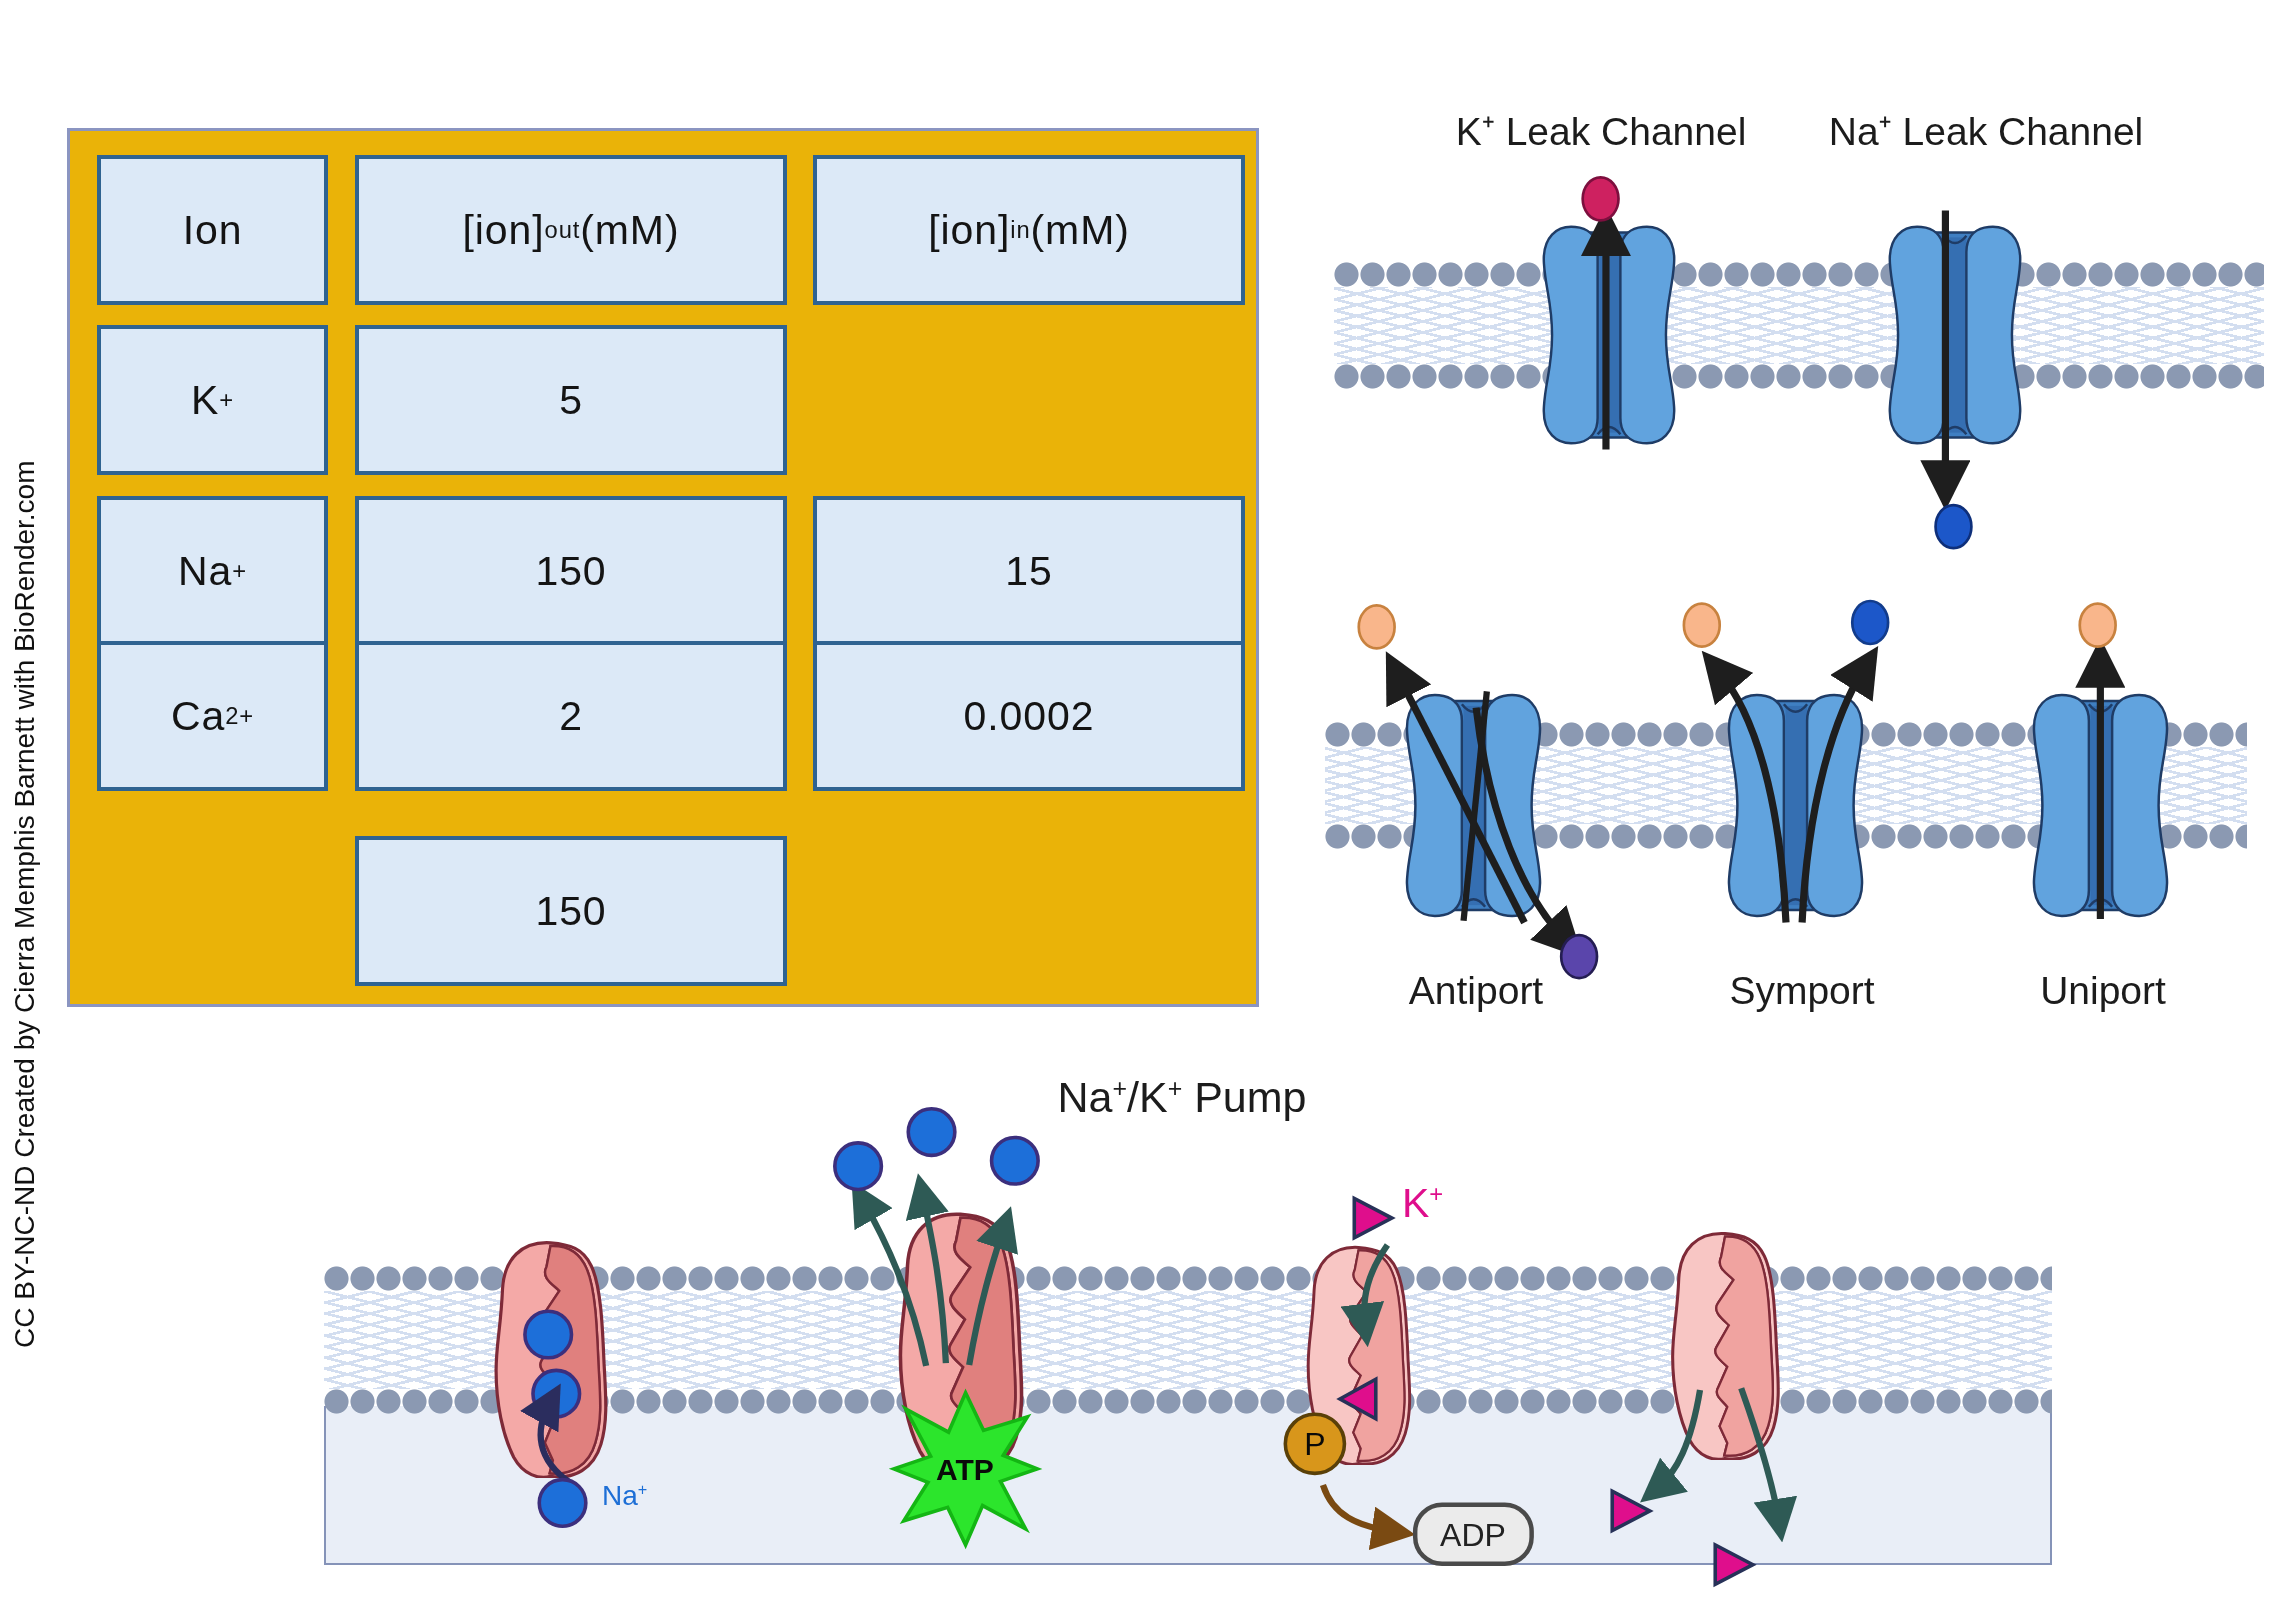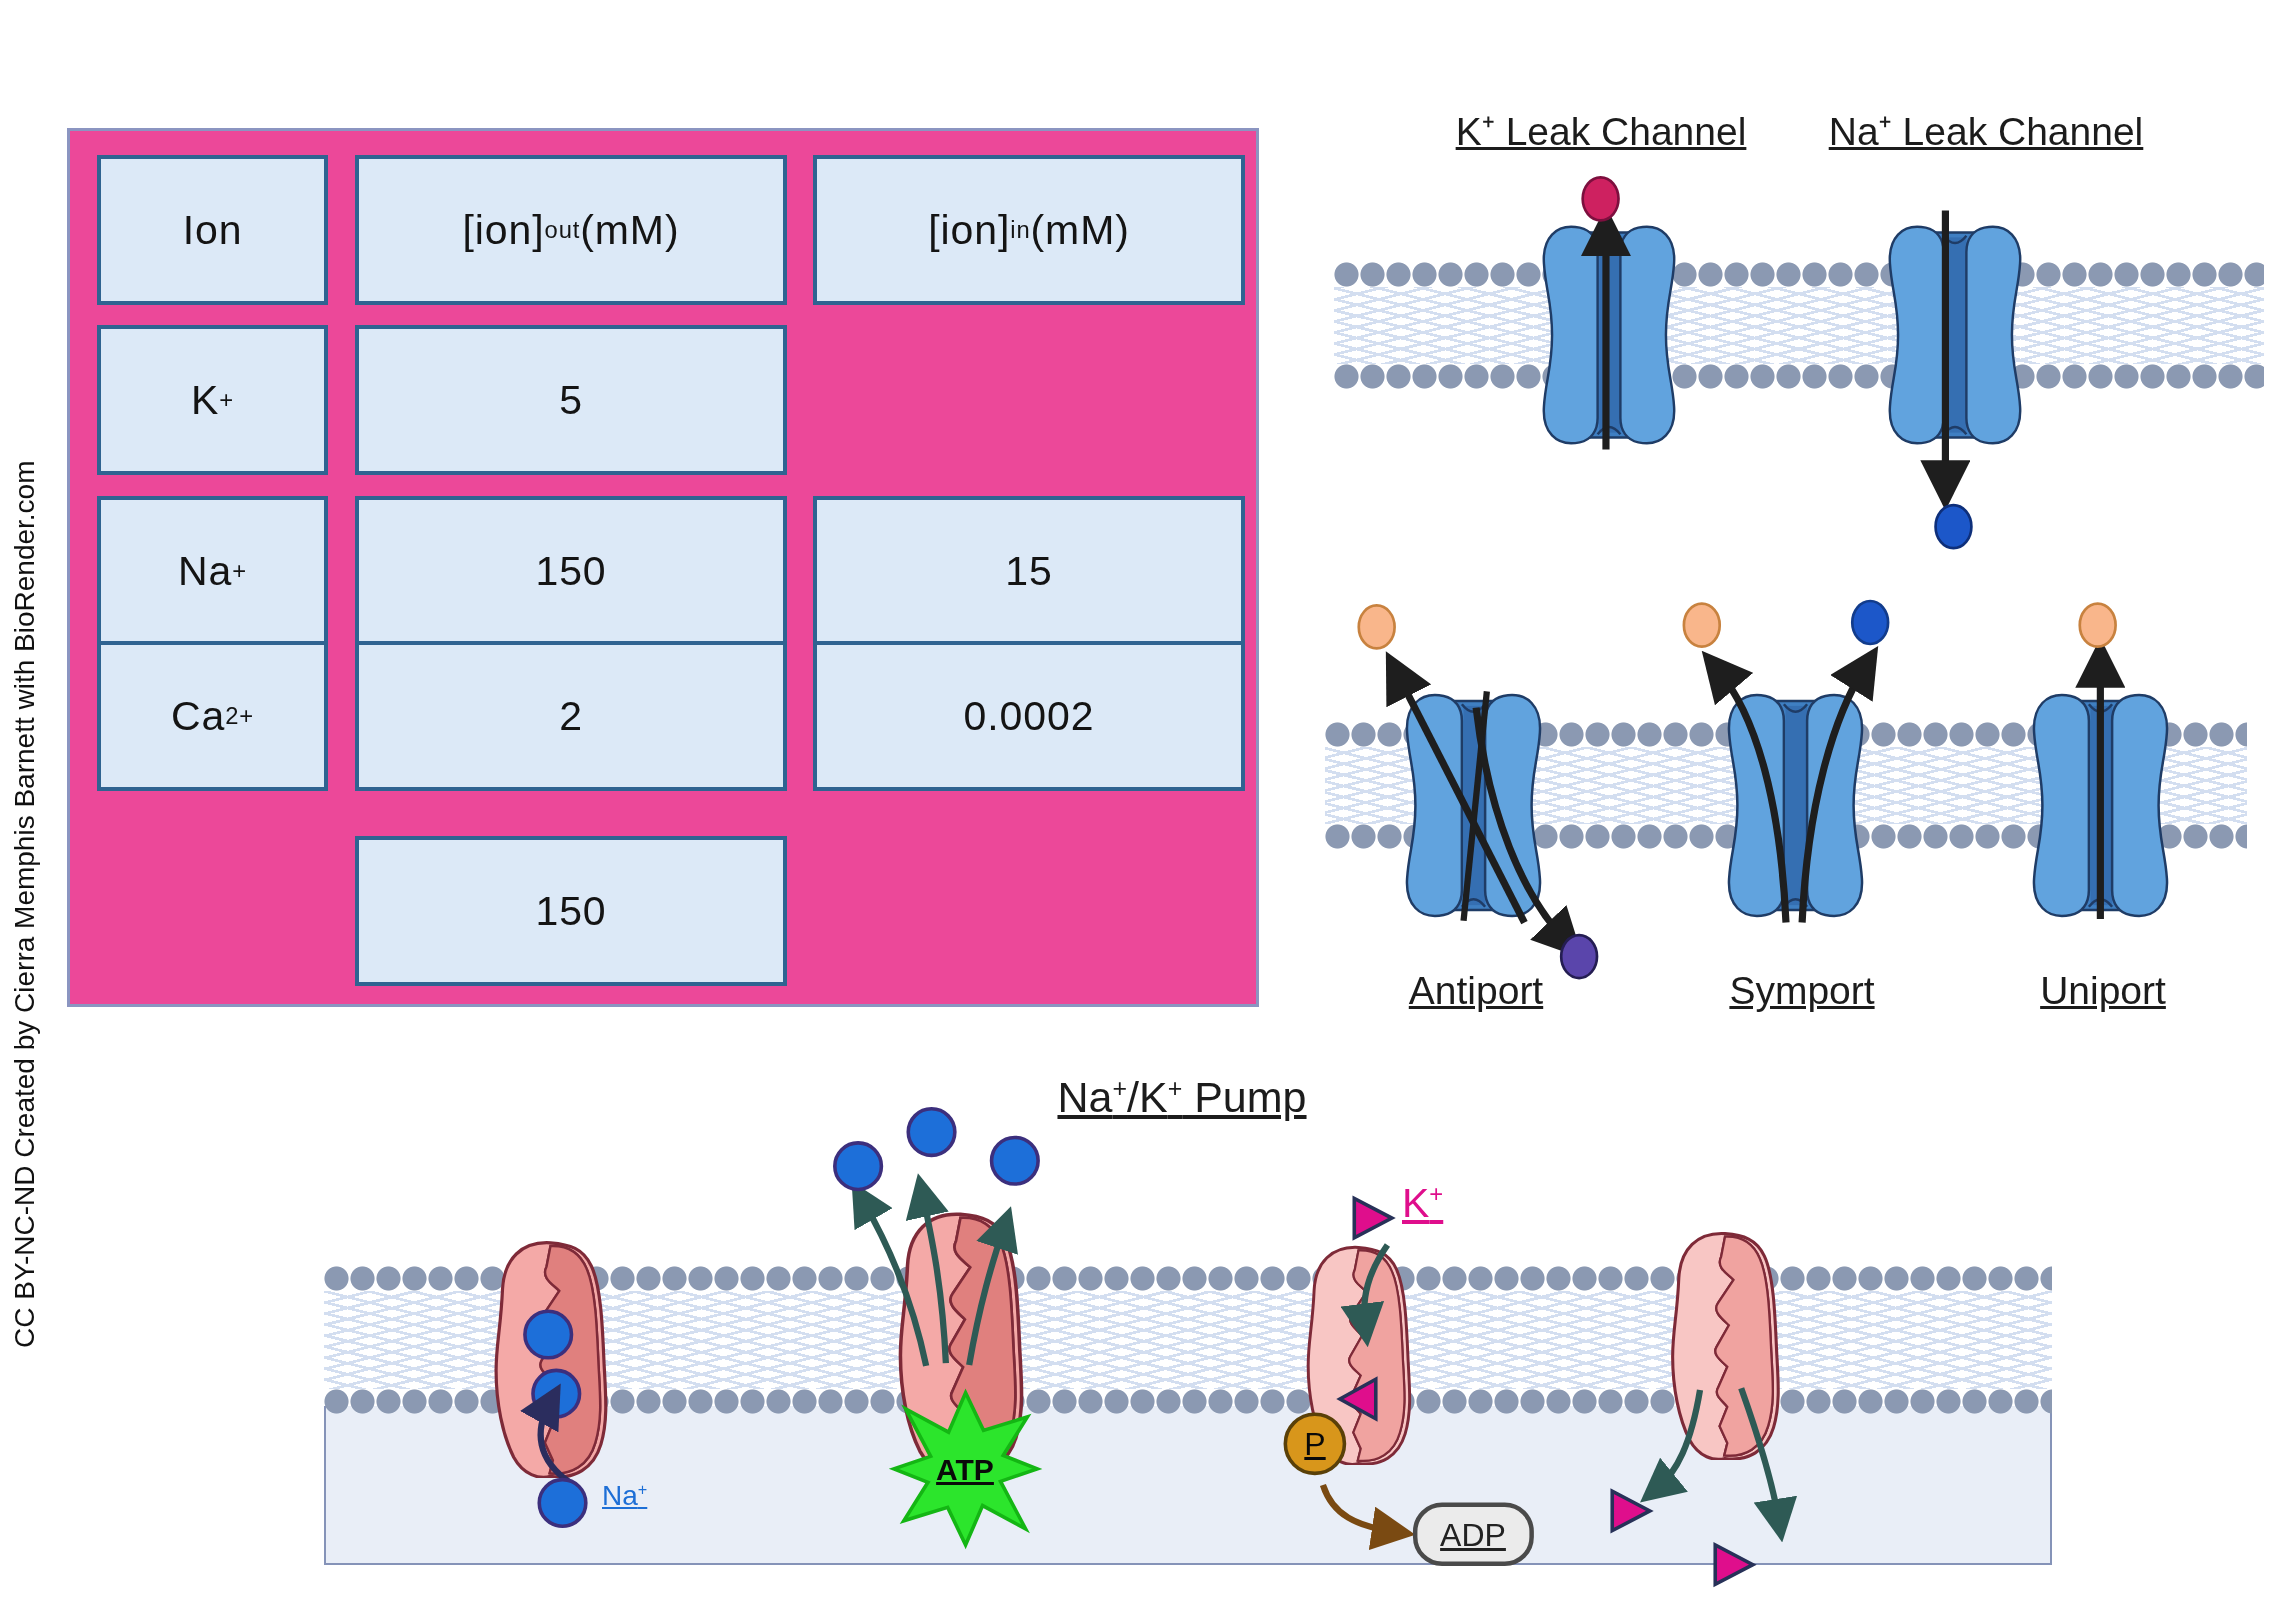--- a/index.html
+++ b/index.html
@@ -1,21 +1,21 @@
 <!DOCTYPE html>
 <html style="font-size:14.3px"><head>
 <meta charset="utf-8">
 <style>
   html,body{margin:0;padding:0;background:#ffffff;}
   #stage{position:relative;width:2293px;height:1605px;background:#ffffff;overflow:hidden;
          font-family:"Liberation Sans", sans-serif;color:#1c1c1c;}
 
   
   .tbl-outer{position:absolute;left:67px;top:128px;width:1192px;height:879px;
-             border:3.6px solid #8b95c1;background:#ec4899;box-sizing:border-box;}
+             border:3.6px solid #8b95c1;background:#eab308;box-sizing:border-box;}
   .tcell{position:absolute;background:#dcea f7;background:#dcE9F7;border:4.5px solid #2f6391;
          box-sizing:border-box;display:flex;align-items:center;justify-content:center;
          font-size:41px;letter-spacing:0.9px;color:#141414;}
   .tcell sup{font-size:58%;line-height:0;}
   .tcell sub{font-size:58%;line-height:0;}
   .c1{left:27px;width:231px;}
   .c2{left:285px;width:432px;}
   .c3{left:743px;width:432px;}
   .r0{top:24px;height:150px;}
   .r1{top:194px;height:150px;}
@@ -38,21 +38,21 @@
       background-size:100% 100%;opacity:.85;}
 
   
   .cytoplasm{position:absolute;left:324px;top:1406px;width:1728px;height:159px;
              background:#e9eef7;border:2.7px solid #8593b8;border-top:none;box-sizing:border-box;z-index:1;}
 
   .glyph{position:absolute;z-index:3;}
   #overlay{position:absolute;left:0;top:0;z-index:4;}
 
   
-  .lbl{position:absolute;z-index:5;white-space:nowrap;text-decoration:underline;}
+  .lbl{position:absolute;z-index:5;white-space:nowrap;}
   .lbl sup{font-size:58%;line-height:0;}
   .center{transform:translateX(-50%);}
   .leak-lbl{font-size:39px;}
   .xport-lbl{font-size:39px;}
   .pump-title{font-size:43px;}
   .na-lbl{font-size:28px;color:#1e6fd6;font-weight:500;}
   .k-lbl{font-size:41px;color:#df0e8c;font-weight:500;}
 </style>
 </head>
 <body>

